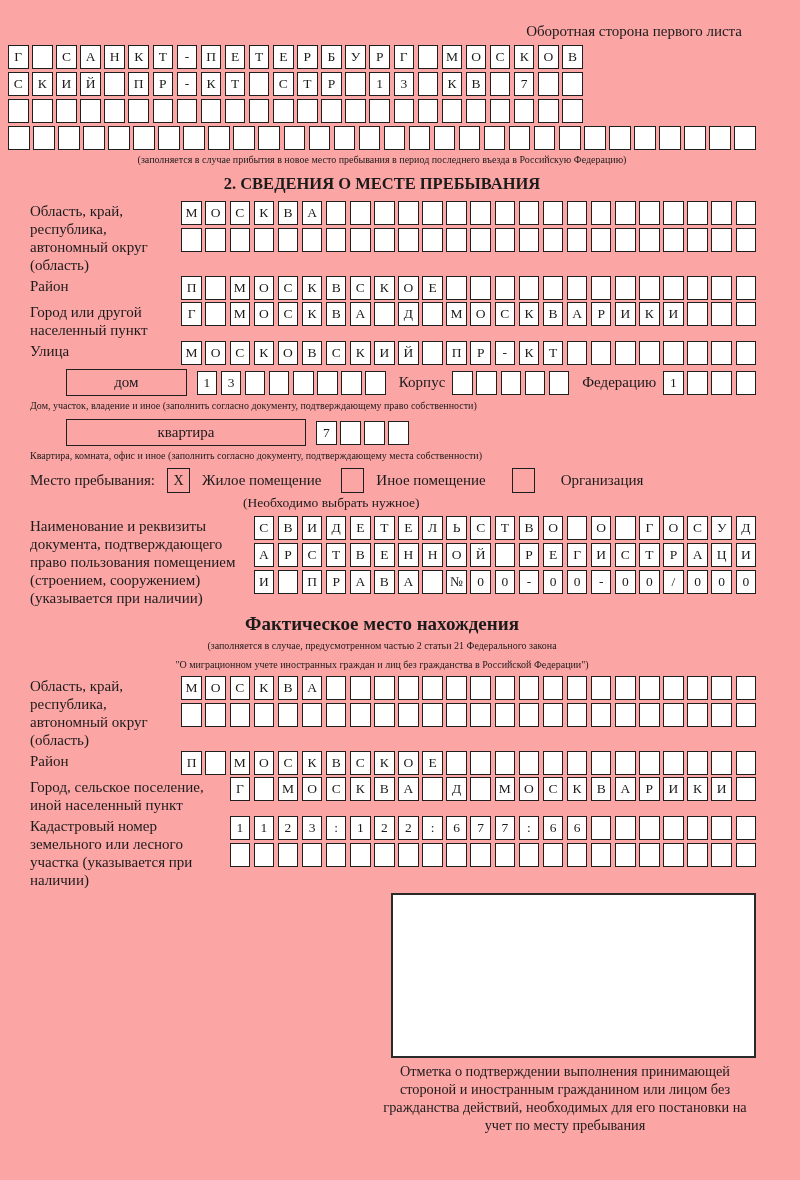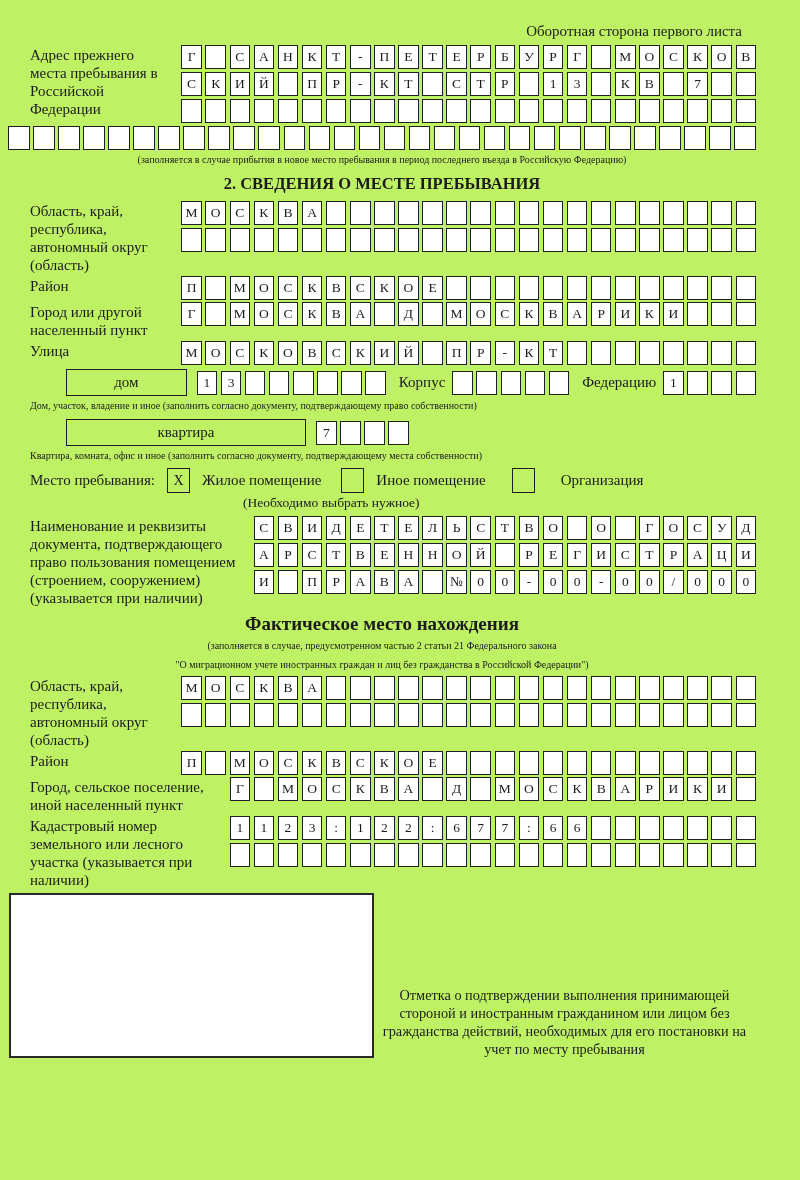--- a/index.html
+++ b/index.html
@@ -4,21 +4,21 @@
 <style>
   html,body{margin:0;padding:0;background:#ffffff;}
   .page{
     position:relative;
     width:800px;height:1180px;
     box-sizing:border-box;
     padding:22px 44px 0 8px;
     font-family:"Liberation Serif","DejaVu Serif",serif;
     color:#1b1b1b;
     overflow:hidden;
-    background:#bef264;
+    background:#fca5a5;
   }
   .header-note{text-align:right;font-size:15px;margin-right:14px;line-height:19px;}
   .block{display:flex;align-items:flex-start;}
   .lbl{flex:1;font-size:15px;line-height:18px;padding:1px 8px 0 22px;box-sizing:border-box;}
   .rows{display:flex;flex-direction:column;gap:3px;flex-shrink:0;}
   .boxes{display:flex;gap:3.6px;flex-shrink:0;}
   .cell{
     box-sizing:border-box;width:20.5px;height:24px;
     border:1.6px solid #1f1f1f;background:#fff;
     display:flex;align-items:center;justify-content:center;
@@ -43,33 +43,32 @@
   .field-gap{width:10px;flex-shrink:0;}
   .inline-lbl{font-size:15px;margin:0 7px 0 13px;white-space:nowrap;}
   .stay-row{display:flex;align-items:center;margin-top:3px;margin-left:22px;font-size:15px;}
   .cb{
     box-sizing:border-box;width:23px;height:25px;border:1.6px solid #1f1f1f;
     display:flex;align-items:center;justify-content:center;font-size:14px;flex-shrink:0;
   }
   .stay-row .opt{white-space:nowrap;}
   .g12{margin-left:12px;}.g20{margin-left:20px;}.g26{margin-left:26px;}
   .stay-note{font-size:13.5px;margin:1px 0 0 235px;line-height:18px;}
-  .stamp-wrap{display:flex;align-items:flex-end;margin-top:4px;justify-content:center;}
+  .stamp-wrap{display:flex;flex-direction:column;align-items:flex-end;margin-top:4px;}
   .stamp-box{box-sizing:border-box;width:365px;height:165px;border:2px solid #2a2a2a;background:#fff;}
   .stamp-note{width:382px;text-align:center;font-size:14.3px;line-height:18px;margin-top:4px;}
 </style>
 </head>
 <body>
 
 <div class="page">
 
   <div class="header-note">Оборотная сторона первого листа</div>
 
   <div class="block mt4">
-    <div class="lbl">Адрес прежнего места пребывания в Российской Федерации</div>
     <div class="rows">
       <div class="boxes">
           <div class="cell">Г</div>
           <div class="cell"></div>
           <div class="cell">С</div>
           <div class="cell">А</div>
           <div class="cell">Н</div>
           <div class="cell">К</div>
           <div class="cell">Т</div>
           <div class="cell">-</div>

